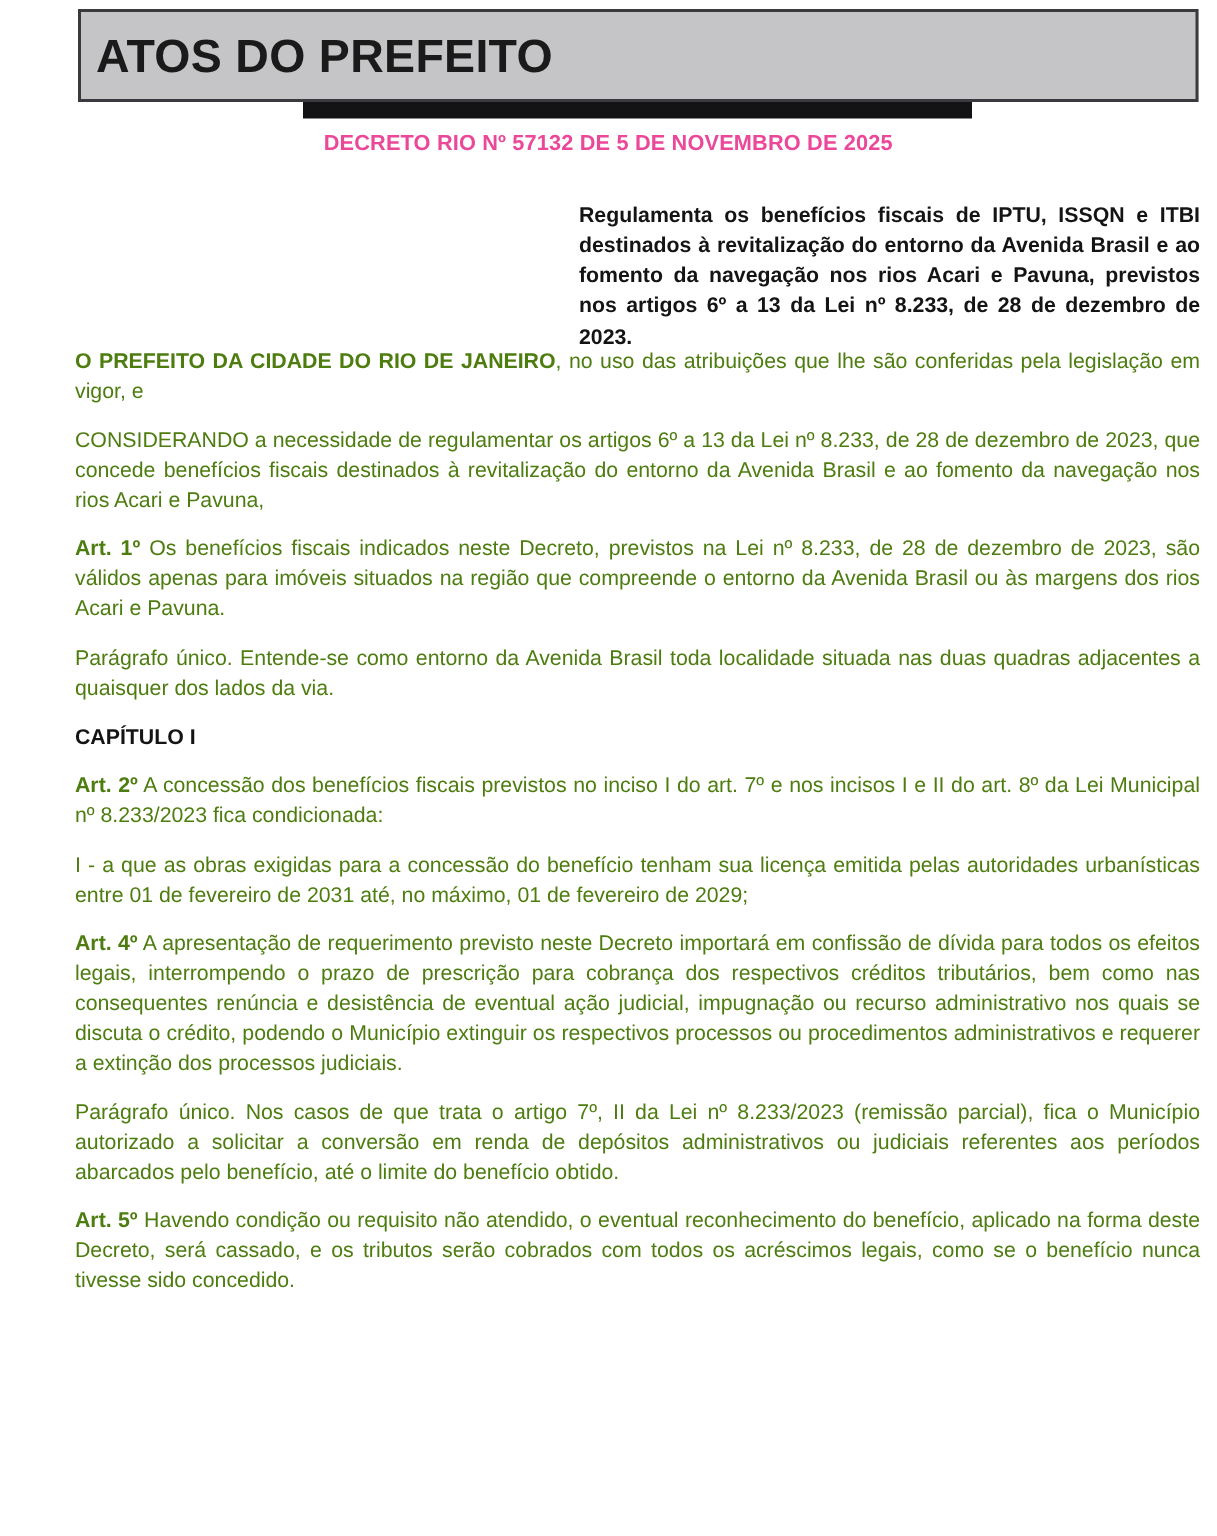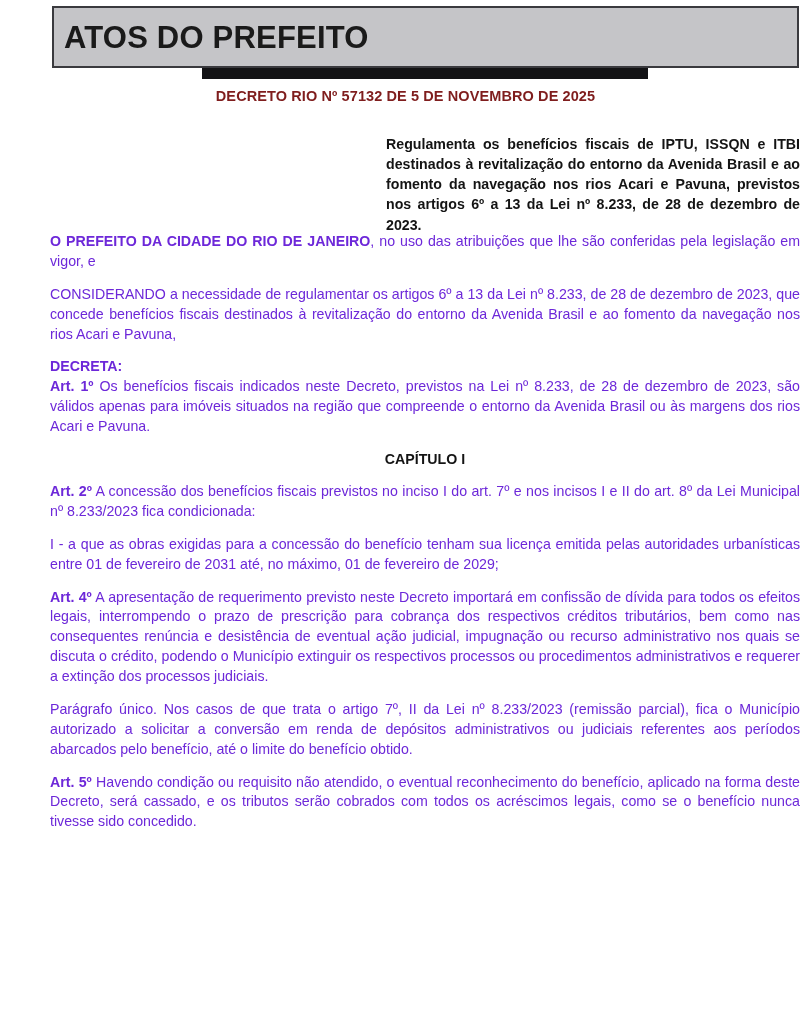--- a/index.html
+++ b/index.html
@@ -60,21 +60,21 @@
   
   .decree-title {
     position: absolute;
     left: 0;
     top: 88px;
     width: 811px;
     text-align: center;
     font-size: 14.5px;
     font-weight: bold;
     letter-spacing: 0.1px;
-    color: #7f1d1d;
+    color: #ec4899;
   }
 
   
   .ementa {
     position: absolute;
     left: 386px;
     top: 118px;
     width: 414px;
     font-size: 14.2px;
     font-weight: bold;
@@ -91,29 +91,28 @@
     left: 50px;
     top: 232px;
     width: 750px;
   }
   .para {
     font-size: 14.2px;
     line-height: 1.4;
     text-align: justify;
     text-justify: inter-word;
     margin: 0 0 13px 0;
-    color: #6d28d9;
+    color: #4d7c0f;
     hyphens: none;
   }
   .para:last-child { margin-bottom: 0; }
   .para.tight { margin-bottom: 0; }
   .para b { font-weight: bold; }
 
   .center-head {
-    text-align: center;
     font-size: 14.2px;
     font-weight: bold;
     line-height: 1.35;
     margin: 10px 0 13px 0;
     color: #141414;
   }
   .center-head .l2 { display: block; }
 </style>
 </head>
 <body>
@@ -128,24 +127,24 @@
   <div class="decree-title">DECRETO RIO Nº 57132 DE 5 DE NOVEMBRO DE 2025</div>
 
   <div class="ementa">Regulamenta os benefícios fiscais de IPTU, ISSQN e ITBI destinados à revitalização do entorno da Avenida Brasil e ao fomento da navegação nos rios Acari e Pavuna, previstos nos artigos 6º a 13 da Lei nº 8.233, de 28 de dezembro de 2023.</div>
 
   <div class="body-col">
 
     <p class="para"><b>O PREFEITO DA CIDADE DO RIO DE JANEIRO</b><span>, no uso das atribuições que lhe são conferidas pela legislação em vigor, e</span></p>
 
     <p class="para">CONSIDERANDO a necessidade de regulamentar os artigos 6º a 13 da Lei nº 8.233, de 28 de dezembro de 2023, que concede benefícios fiscais destinados à revitalização do entorno da Avenida Brasil e ao fomento da navegação nos rios Acari e Pavuna,</p>
 
-    <p class="para tight"><b>DECRETA:</b></p>
 
     <p class="para"><b>Art. 1º</b><span> Os benefícios fiscais indicados neste Decreto, previstos na Lei nº 8.233, de 28 de dezembro de 2023, são válidos apenas para imóveis situados na região que compreende o entorno da Avenida Brasil ou às margens dos rios Acari e Pavuna.</span></p>
 
+    <p class="para">Parágrafo único. Entende-se como entorno da Avenida Brasil toda localidade situada nas duas quadras adjacentes a quaisquer dos lados da via.</p>
 
     <div class="center-head">
       <span>CAPÍTULO I</span>
     </div>
 
     <p class="para"><b>Art. 2º</b><span> A concessão dos benefícios fiscais previstos no inciso I do art. 7º e nos incisos I e II do art. 8º da Lei Municipal nº 8.233/2023 fica condicionada:</span></p>
 
     <p class="para">I - a que as obras exigidas para a concessão do benefício tenham sua licença emitida pelas autoridades urbanísticas entre 01 de fevereiro de 2031 até, no máximo, 01 de fevereiro de 2029;</p>
 
 

